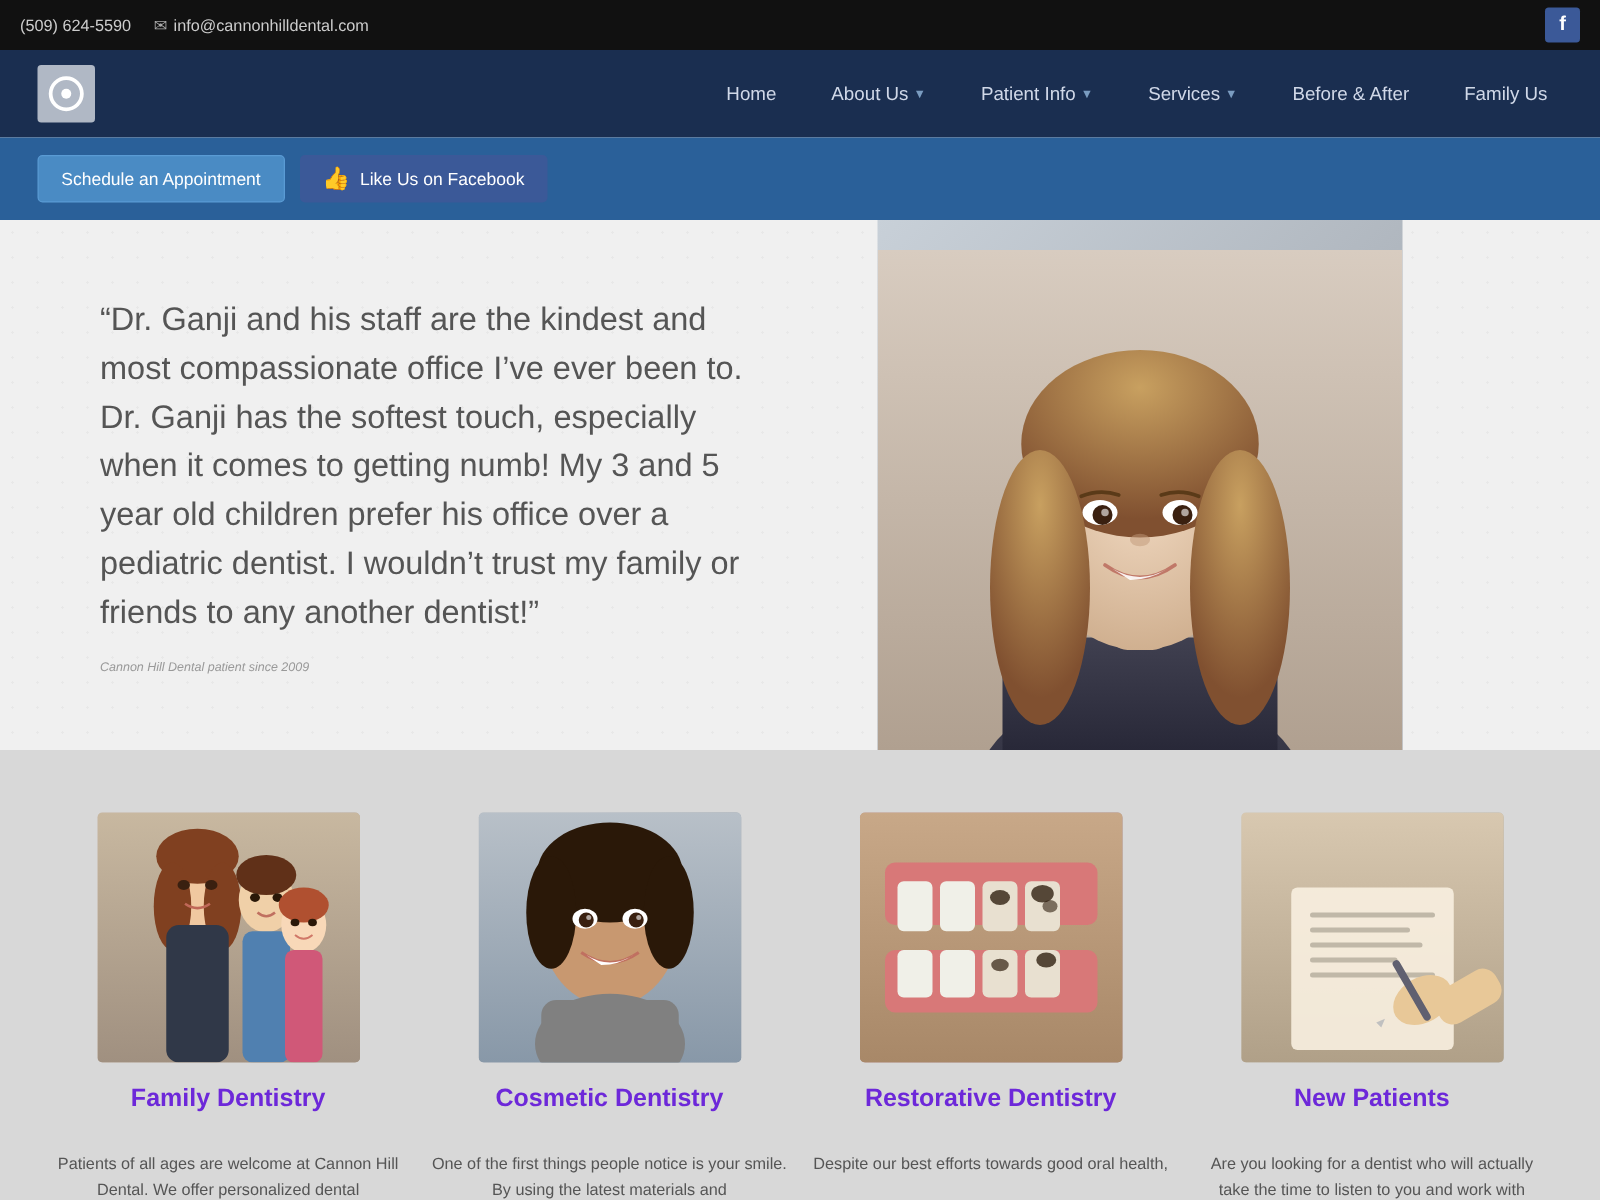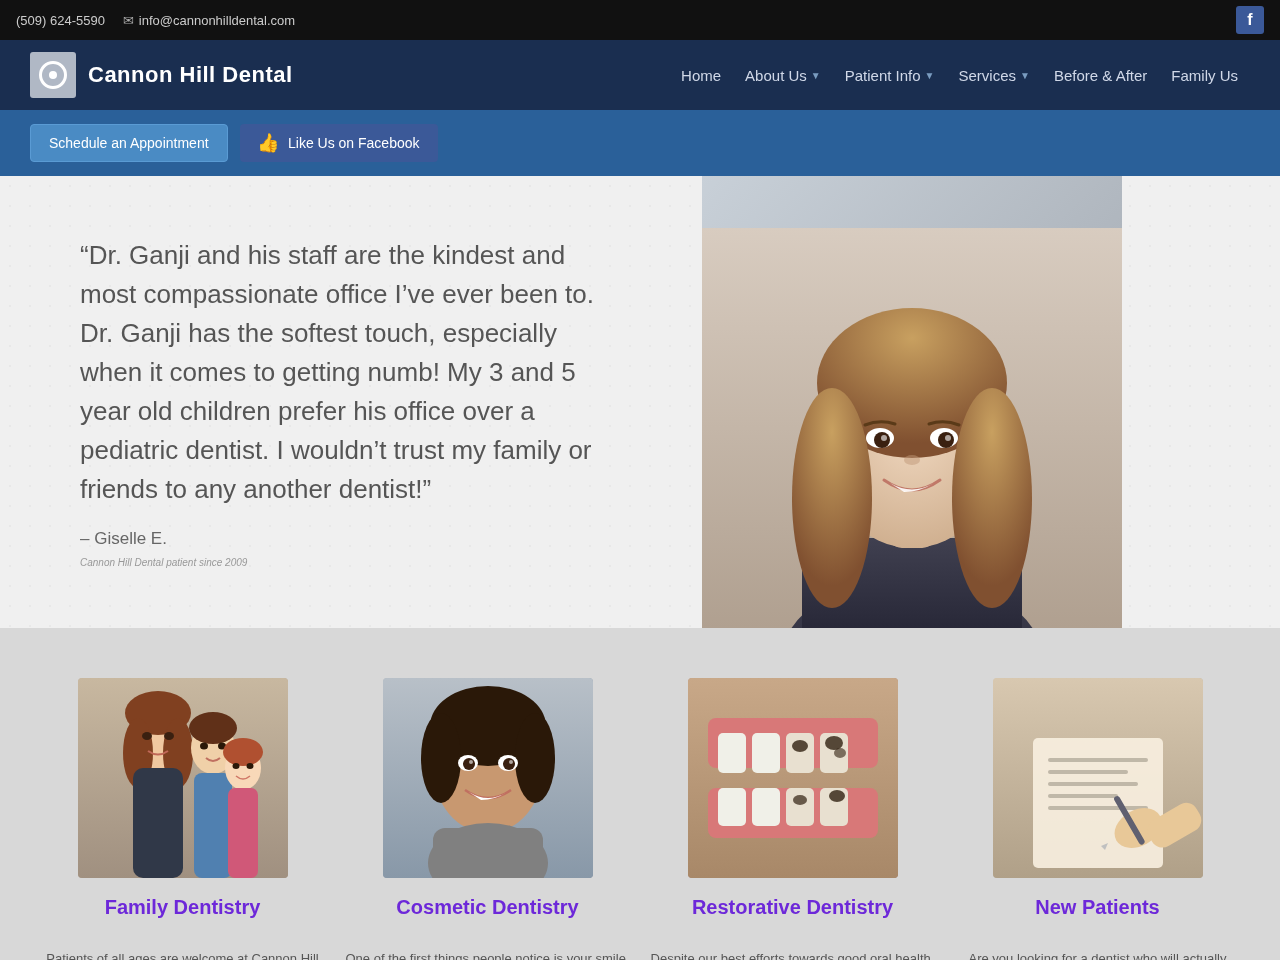--- a/index.html
+++ b/index.html
@@ -40,21 +40,21 @@
       width: 46px; height: 46px; background: #b0b8c5; border-radius: 3px;
       display: flex; align-items: center; justify-content: center;
     }
     .logo-icon-inner {
       width: 28px; height: 28px; border: 3px solid #fff; border-radius: 50%;
       display: flex; align-items: center; justify-content: center;
     }
     .logo-icon-dot { width: 8px; height: 8px; background: #fff; border-radius: 50%; }
     .logo-text { color: #fff; font-size: 22px; font-weight: bold; letter-spacing: 0.5px; }
 
-    .nav { display: flex; align-items: center; gap: 0; }
+    .nav { display: flex; align-items: center; gap: 20px; }
     .nav-item {
       color: #d0d8e8; font-size: 15px; padding: 8px 12px;
       cursor: pointer; display: flex; align-items: center; gap: 4px;
       text-decoration: none; white-space: nowrap;
     }
     .nav-arrow { font-size: 10px; color: #7a9cc0; }
 
     
     .welcome-bar {
       background: #2a6099;
@@ -184,21 +184,20 @@
   <div class="top-bar-fb">f</div>
 </div>
 
 <div class="header">
   <a class="logo" href="#">
     <div class="logo-icon">
       <div class="logo-icon-inner">
         <div class="logo-icon-dot"></div>
       </div>
     </div>
-    <span class="logo-text">Cannon Hill Dental</span>
   </a>
   <nav class="nav">
     <a class="nav-item" href="#">Home</a>
     <a class="nav-item" href="#">About Us <span class="nav-arrow">▼</span></a>
     <a class="nav-item" href="#">Patient Info <span class="nav-arrow">▼</span></a>
     <a class="nav-item" href="#">Services <span class="nav-arrow">▼</span></a>
     <a class="nav-item" href="#">Before &amp; After</a>
     <a class="nav-item" href="#">Family Us</a>
   </nav>
 </div>
@@ -209,21 +208,20 @@
     <button class="btn-facebook">
       <span class="fb-thumb">👍</span>
       <span>Like Us on Facebook</span>
     </button>
   </div>
 </div>
 
 <div class="hero">
   <div class="hero-content">
     <p class="hero-quote">“Dr. Ganji and his staff are the kindest and most compassionate office I’ve ever been to. Dr. Ganji has the softest touch, especially when it comes to getting numb! My 3 and 5 year old children prefer his office over a pediatric dentist. I wouldn’t trust my family or friends to any another dentist!”</p>
-    <p class="hero-author">– Giselle E.</p>
     <p class="hero-caption">Cannon Hill Dental patient since 2009</p>
   </div>
   <div class="hero-image">
 
     <svg width="420" height="400" viewBox="0 0 420 400" xmlns="http://www.w3.org/2000/svg">
       <defs>
         <radialGradient id="skinGrad" cx="50%" cy="40%" r="60%">
           <stop offset="0%" stop-color="#f0d8c0"></stop>
           <stop offset="100%" stop-color="#d0b090"></stop>
         </radialGradient>

